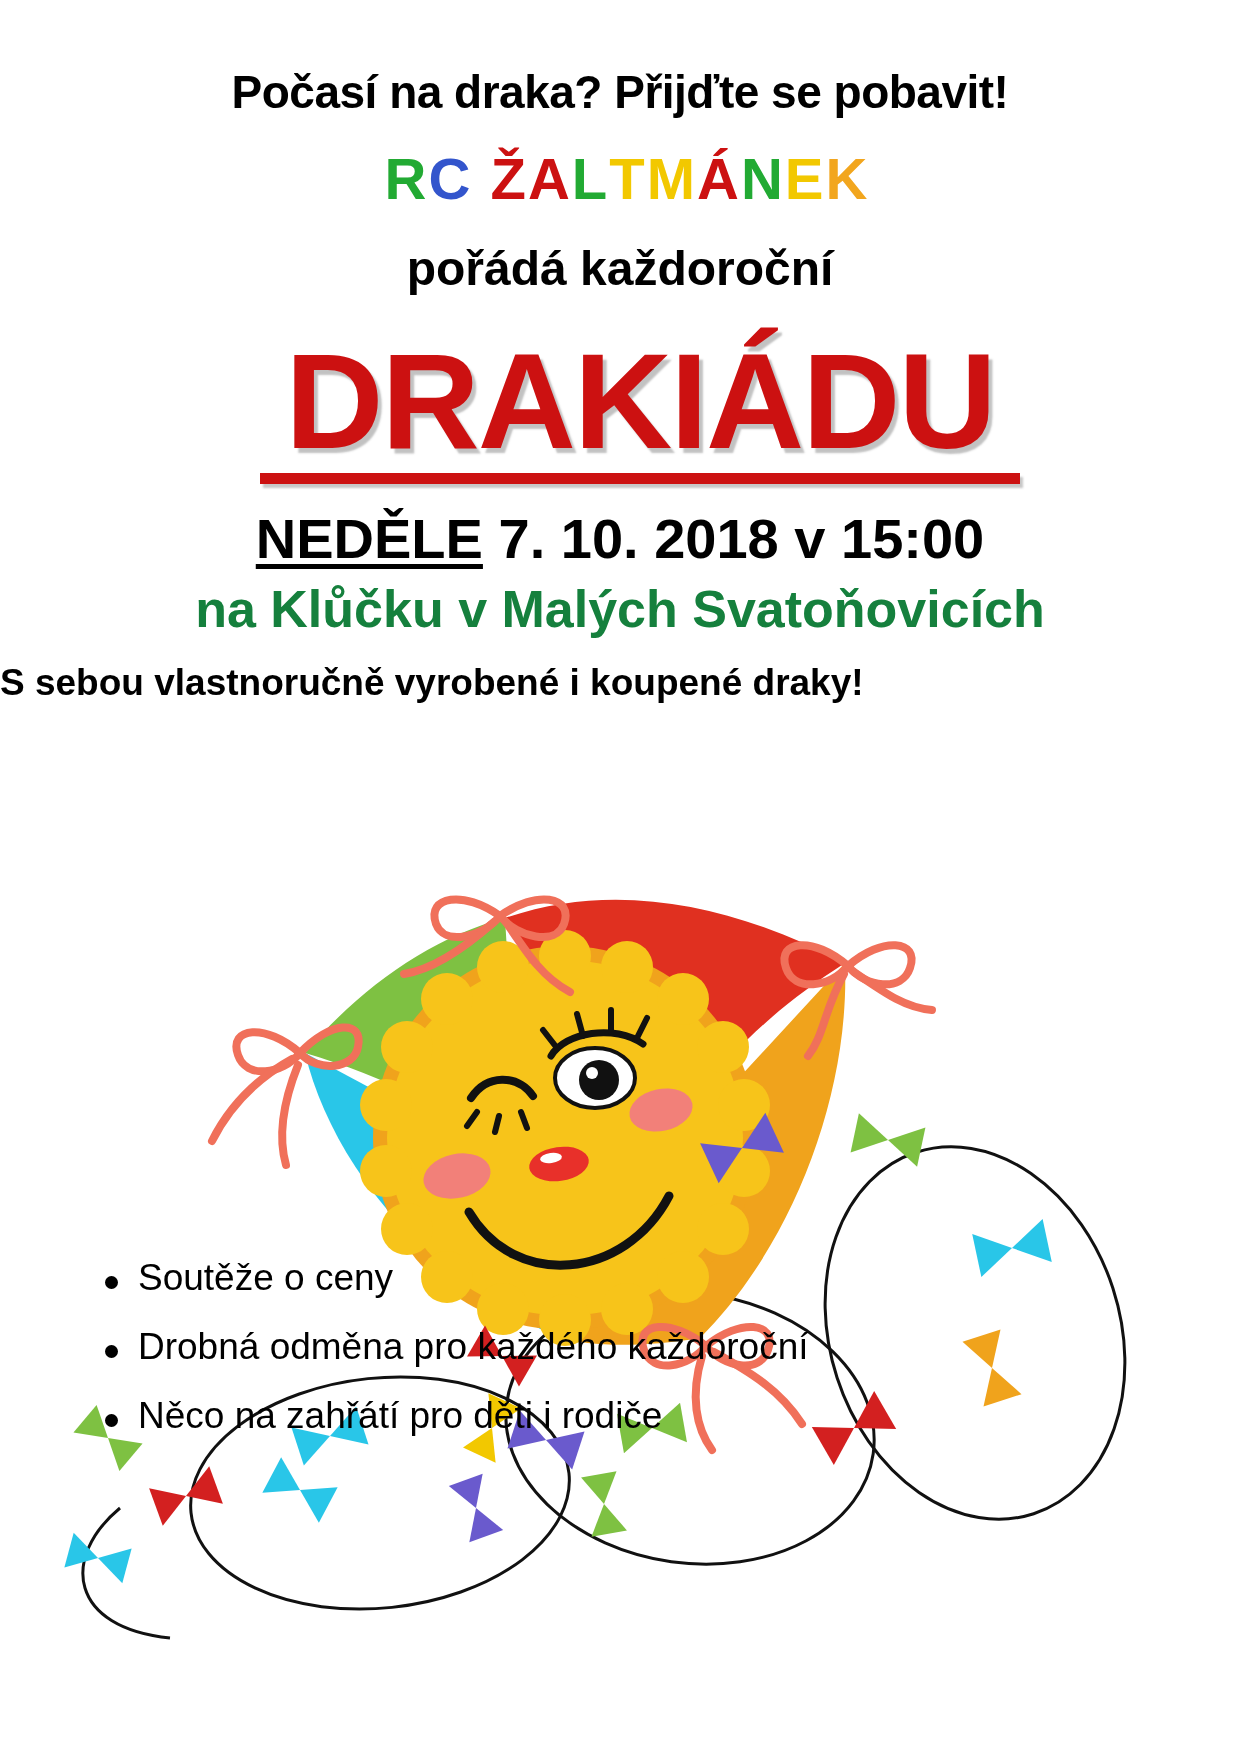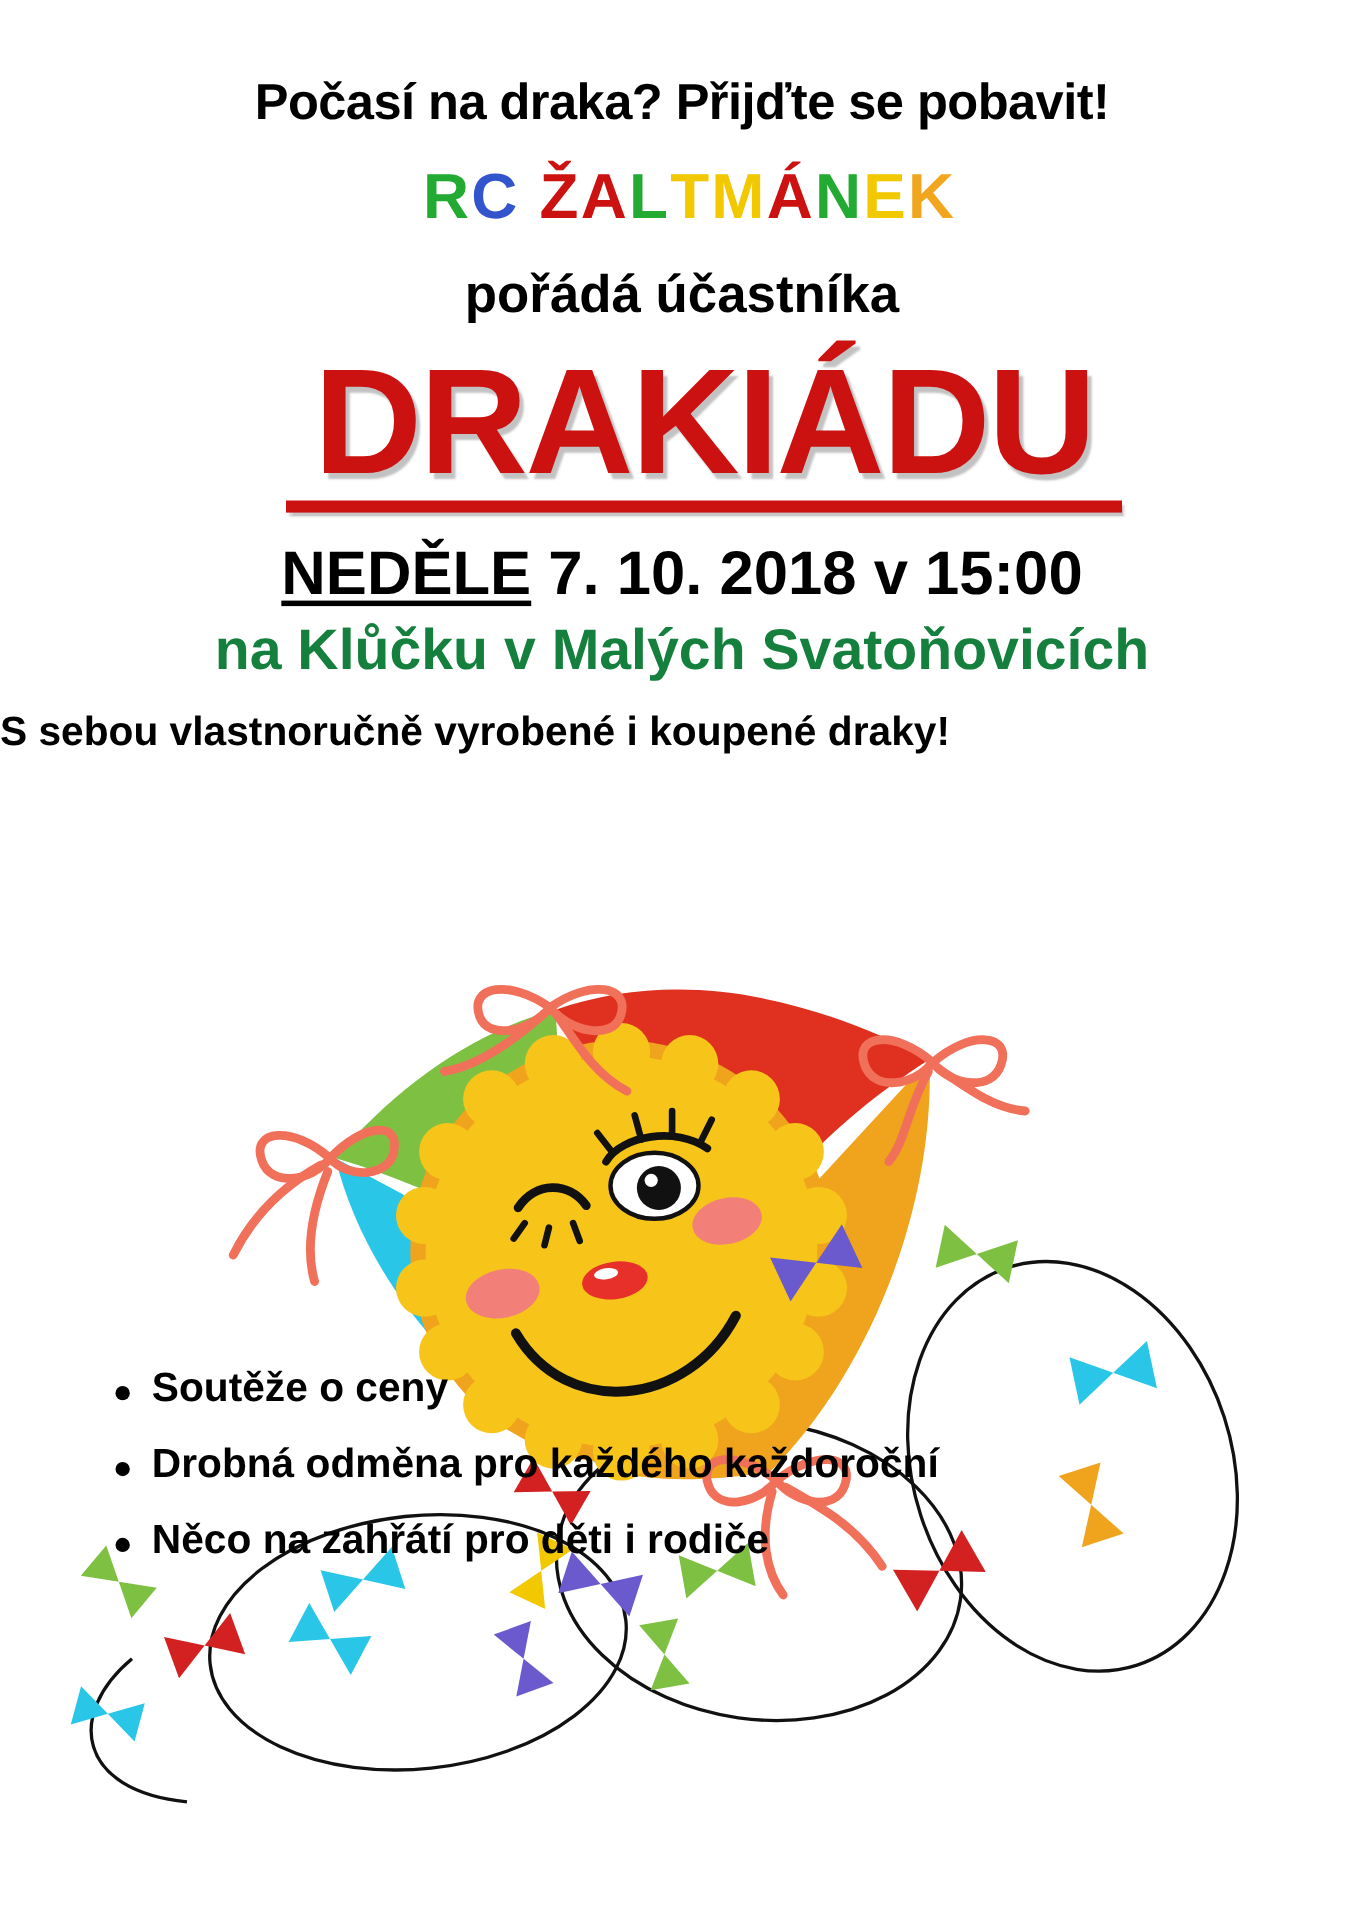--- a/index.html
+++ b/index.html
@@ -50,21 +50,21 @@
     text-align: center;
     font-weight: bold;
     color: #000000;
     font-size: 48px;
     margin-top: 36px;
     line-height: 1.05;
   }
 
   .big-title-wrap {
     text-align: center;
-    margin-top: 20px;
+    margin-top: 38px;
     position: relative;
     padding-left: 40px;
   }
   .big-title {
     display: inline-block;
     font-weight: bold;
     font-size: 136px;
     color: #cc1111;
     letter-spacing: -2px;
     line-height: 1.0;
@@ -114,28 +114,29 @@
   .bullets {
     position: absolute;
     left: 100px;
     top: 1175px;
     z-index: 5;
     list-style: none;
     margin: 0;
     padding: 0;
   }
   .bullets li {
-    font-weight: bold;
+    font-weight: normal;
     font-size: 37px;
     color: #000000;
     margin-bottom: 30px;
     position: relative;
     padding-left: 38px;
     line-height: 1.05;
     white-space: nowrap;
+    margin-top: 16px;
   }
   .bullets li::before {
     content: "";
     position: absolute;
     left: 5px;
     top: 17px;
     width: 13px;
     height: 13px;
     background: #000000;
     border-radius: 50%;
@@ -156,21 +157,21 @@
 <body>
 
 <div class="poster">
 
   <div class="headline">Počasí na draka? Přijďte se pobavit!</div>
 
   <div class="org-name">
     <span style="color:#22aa33">R</span><span style="color:#3355cc">C</span><span>&nbsp;</span><span style="color:#cc1111">Ž</span><span style="color:#cc1111">A</span><span style="color:#22aa33">L</span><span style="color:#f2c800">T</span><span style="color:#f2c800">M</span><span style="color:#cc1111">Á</span><span style="color:#22aa33">N</span><span style="color:#f2c800">E</span><span style="color:#f2a61e">K</span>
   </div>
 
-  <div class="subline">pořádá účastníka</div>
+  <div class="subline">pořádá každoroční</div>
 
   <div class="big-title-wrap">
     <div class="big-title">DRAKIÁDU</div>
     <div class="red-rule"></div>
   </div>
 
   <div class="date-line">
     <span class="u">NEDĚLE</span><span> 7. 10. 2018 v 15:00</span>
   </div>
 

